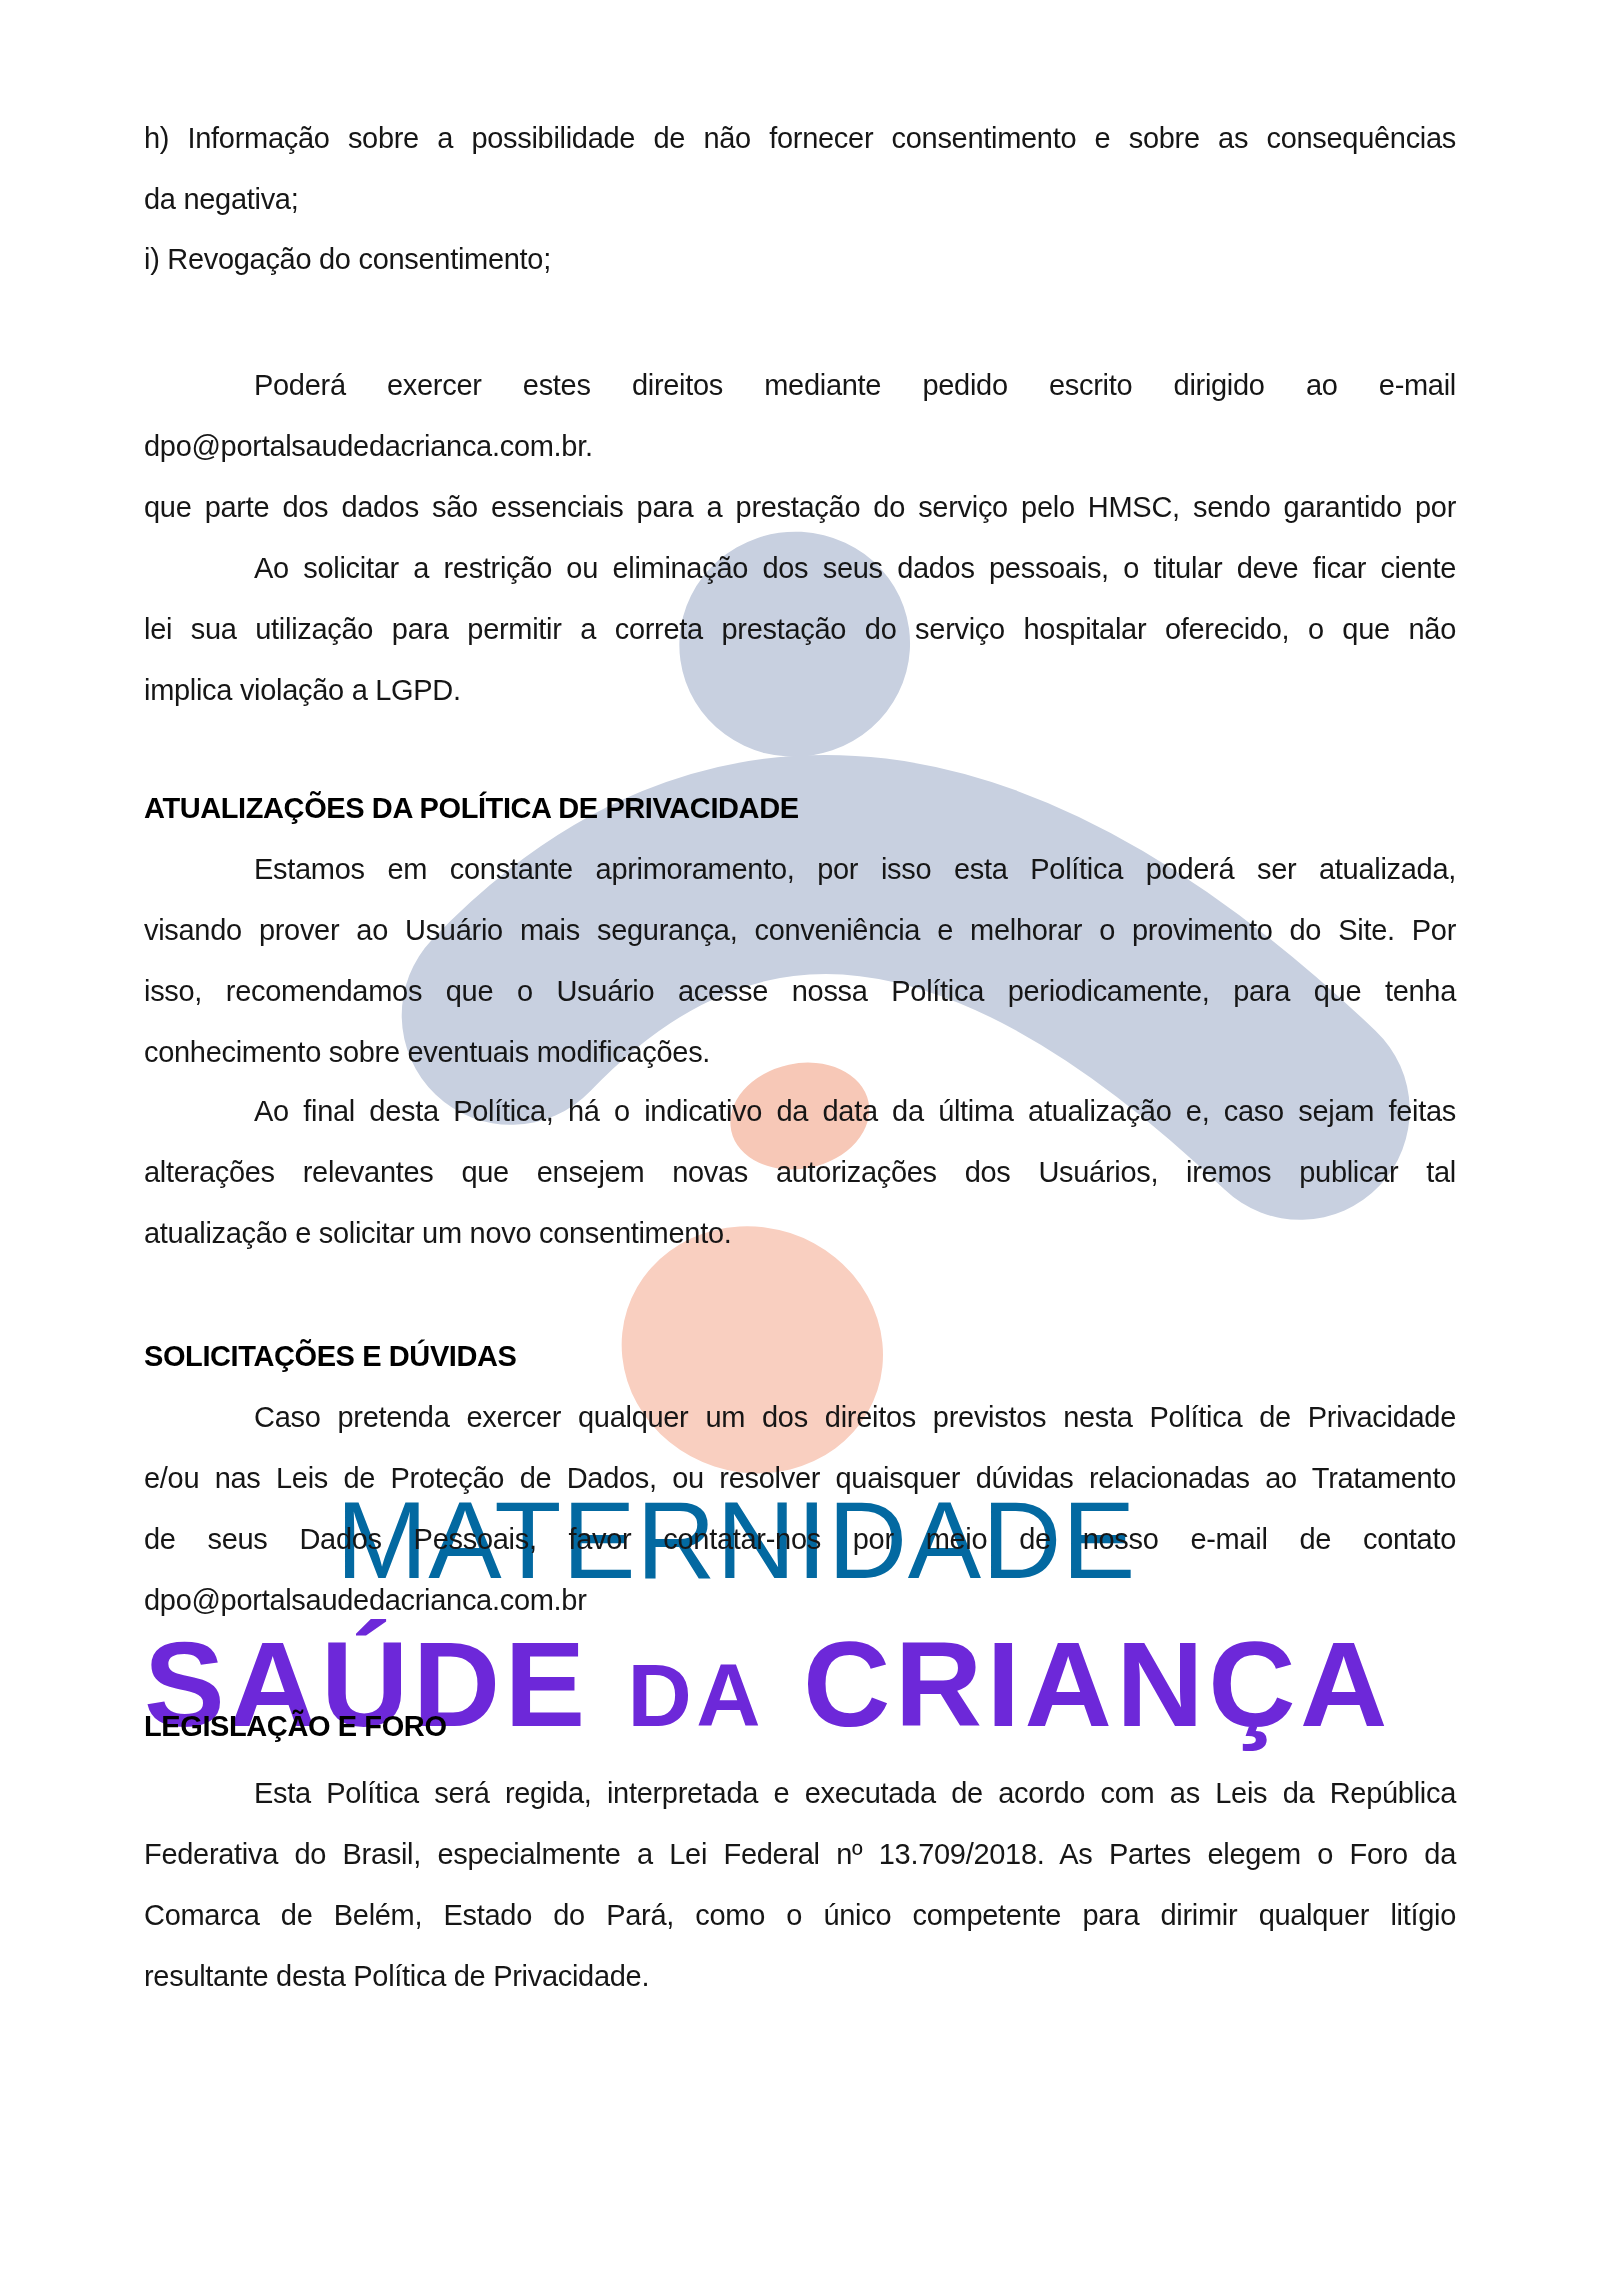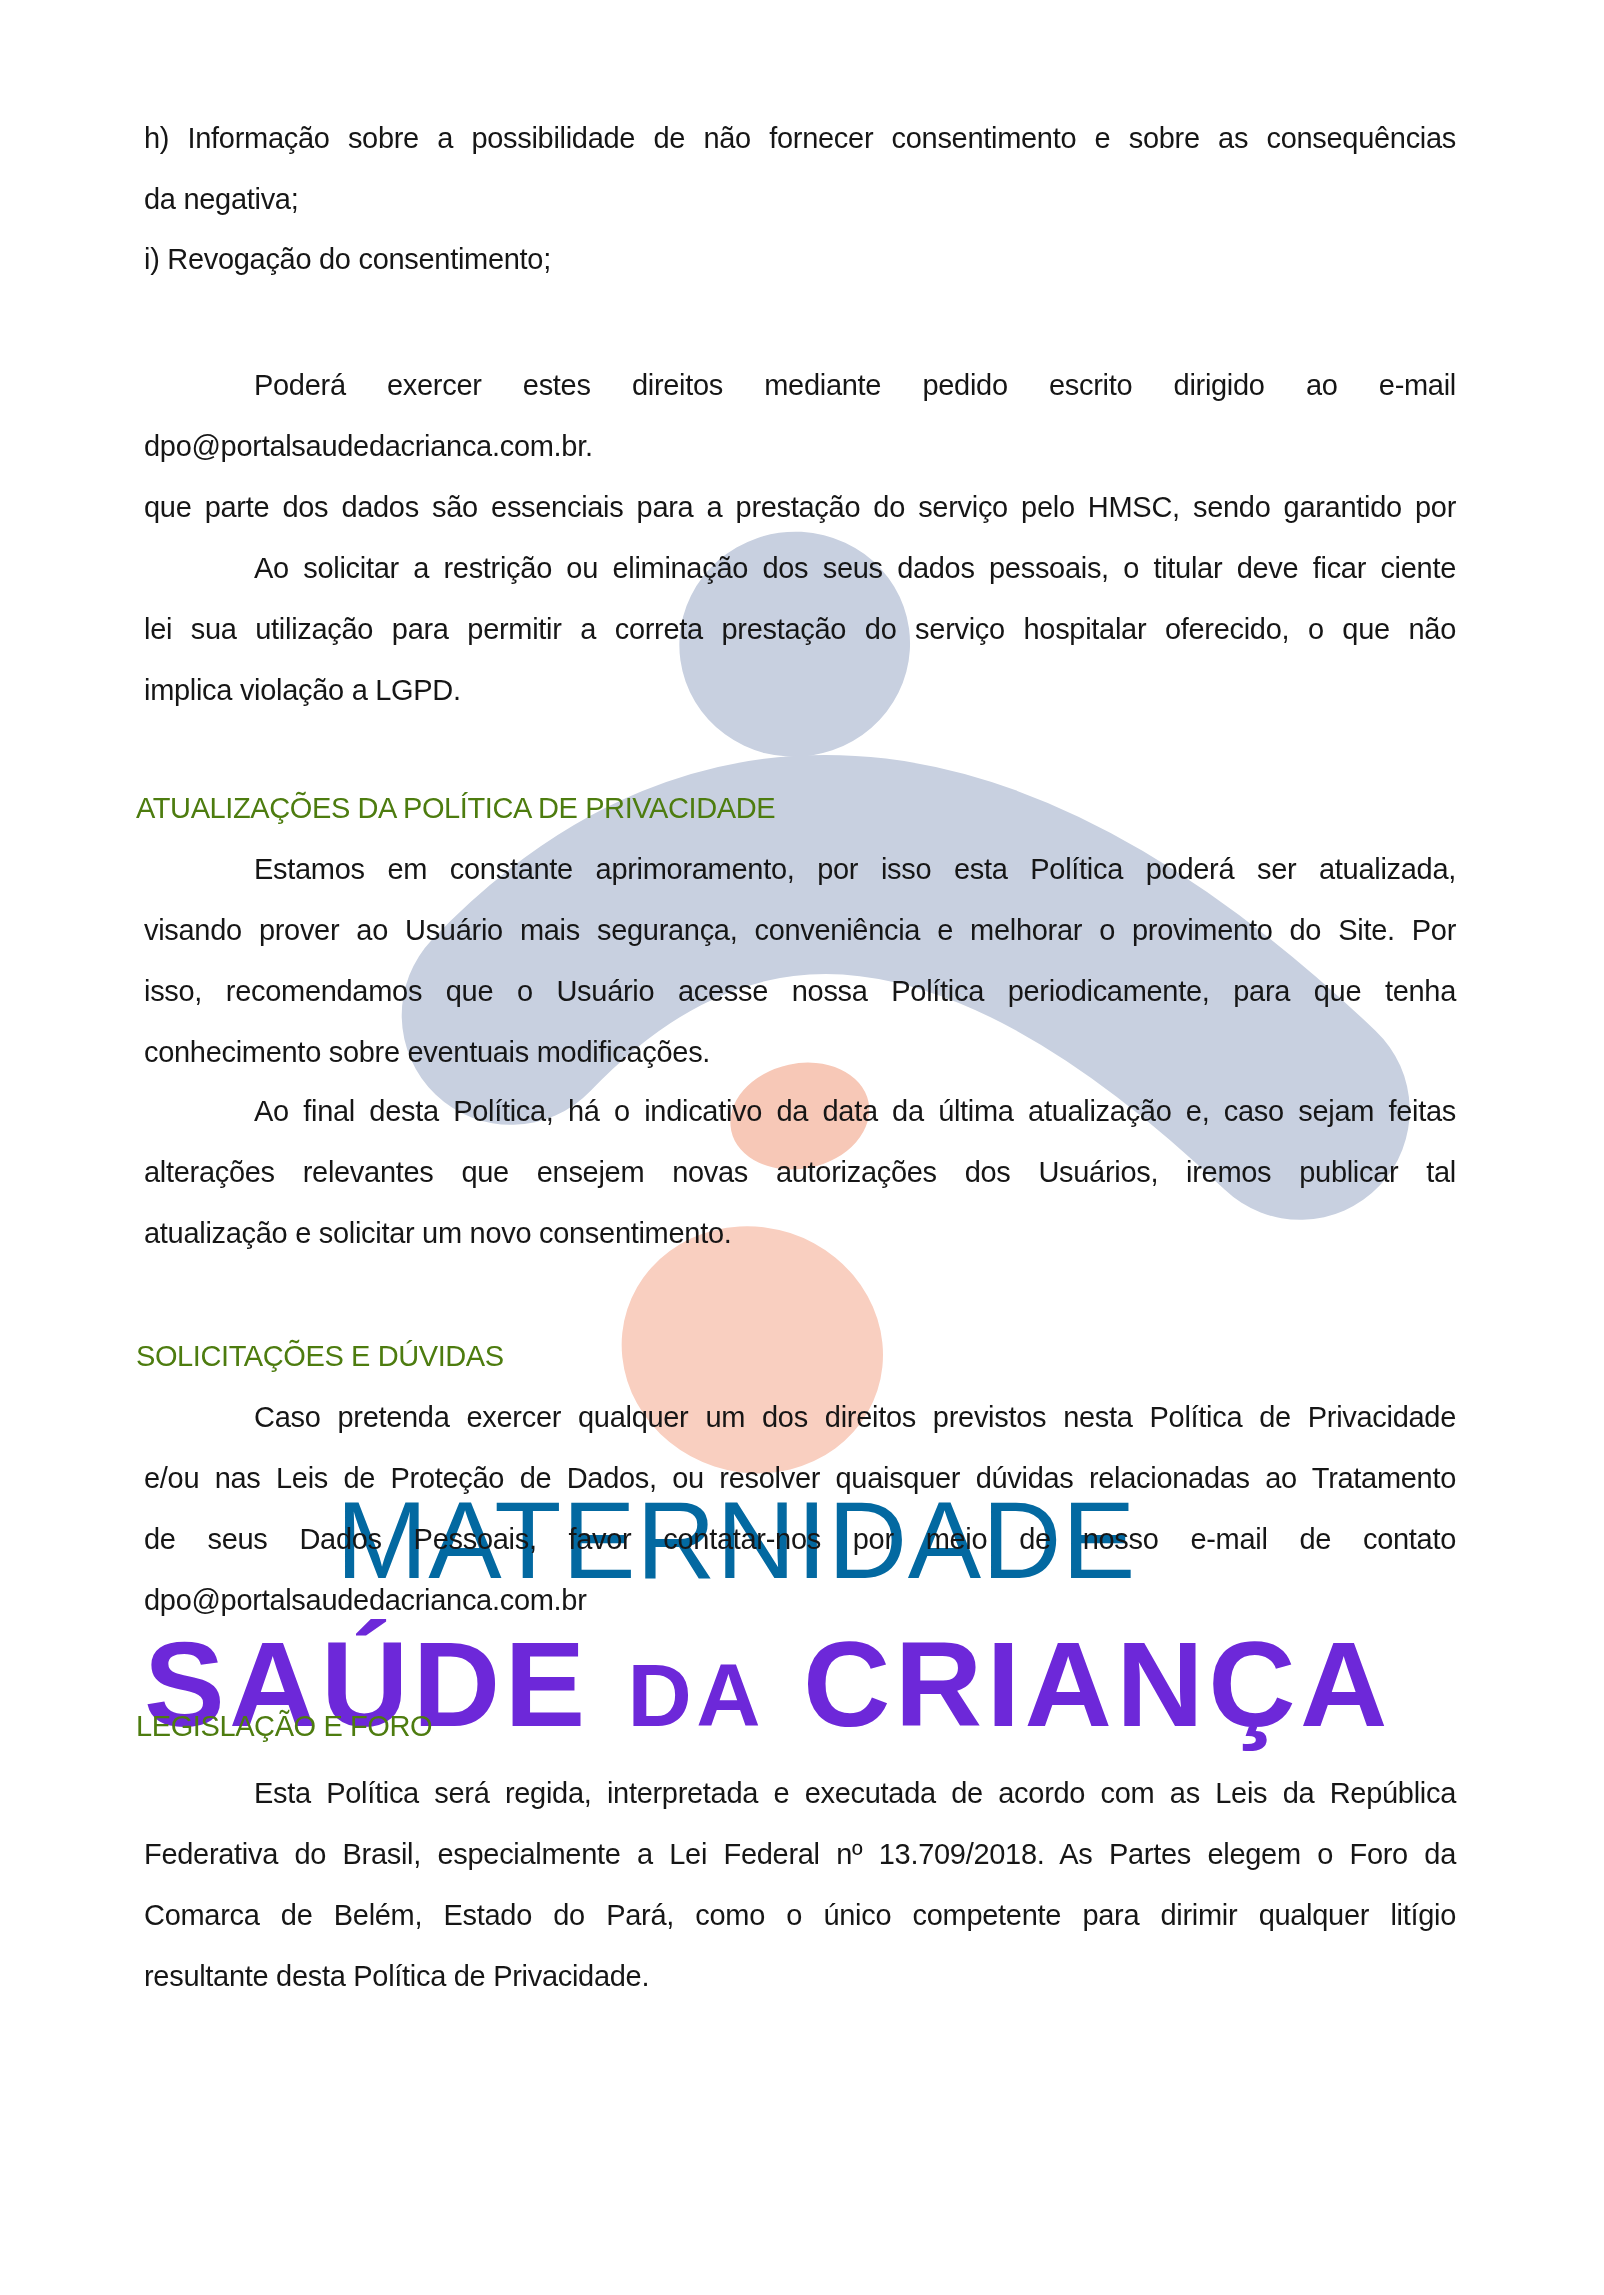--- a/index.html
+++ b/index.html
@@ -37,24 +37,24 @@
   }
   .ln{
     height:61px;line-height:61px;
     font-size:29px;letter-spacing:-0.3px;
     white-space:normal;
   }
   .j{text-align:justify;text-align-last:justify;}
   .l{text-align:left;text-align-last:left;}
   .ind{padding-left:110px;}
   .heading{
-    position:absolute;left:136px;width:1312px;z-index:1;
+    position:absolute;left:144px;width:1312px;z-index:1;
     height:61px;line-height:61px;
-    font-size:29px;font-weight:400;letter-spacing:-0.4px;
-    color:#4d7c0f;white-space:nowrap;
+    font-size:29px;font-weight:700;letter-spacing:-0.4px;
+    color:#000000;white-space:nowrap;
   }
   .u{
     text-decoration-thickness:3.7px;
     text-underline-offset:8.8px;
   }
 </style>
 </head>
 <body>
 
 <div class="page">

